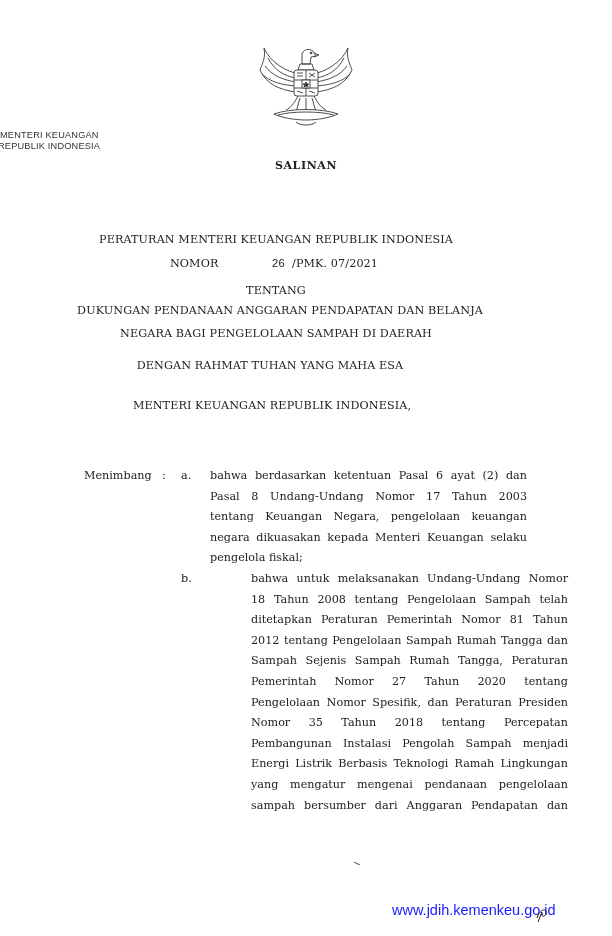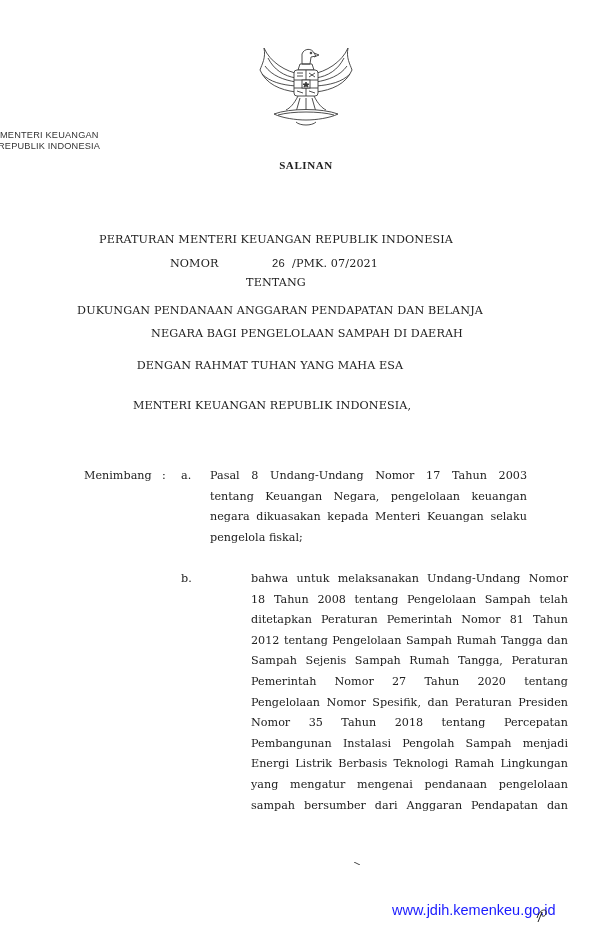--- a/index.html
+++ b/index.html
@@ -3,21 +3,21 @@
   <meta charset="utf-8">
   <style>
     html, body { margin: 0; padding: 0; background: #ffffff; }
     body { width: 612px; height: 936px; position: relative; overflow: hidden; color: #2a2a2a; }
     .serif { font-family: "DejaVu Serif", "Liberation Serif", serif; }
     .sans { font-family: "Liberation Sans", "DejaVu Sans", sans-serif; }
     .emblem { position: absolute; left: 256px; top: 44px; width: 100px; height: 86px; }
     .minister { position: absolute; left: 0; width: 612px; text-align: left; font-size: 9.2px; letter-spacing: 0.2px; color: #333; }
     .minister.l1 { top: 130px; left: 0px; }
     .minister.l2 { top: 141px; left: -2px; }
-    .salinan { position: absolute; top: 159px; left: 0; width: 612px; text-align: center; font-size: 11px; font-weight: bold; letter-spacing: 0.6px; color: #222; font-family: Liberation Serif, serif; }
+    .salinan { position: absolute; top: 159px; left: 0; width: 612px; text-align: center; font-size: 11px; font-weight: bold; letter-spacing: 0.6px; color: #222; }
     .center-line { position: absolute; left: 0; width: 552px; text-align: center; font-size: 11.2px; color: #222; letter-spacing: 0.1px; white-space: nowrap; }
     .body-text { position: absolute; font-size: 11.2px; color: #222; white-space: nowrap; }
     .para { position: absolute; left: 210px; width: 317px; font-size: 11.2px; color: #222; line-height: 20.6px; text-align: justify; }
     .para .ln { display: block; text-align: justify; text-align-last: justify; height: 20.6px; overflow: visible; white-space: nowrap; }
     .para .ln.last { text-align-last: left; }
     .footer-url { position: absolute; left: 392px; top: 902px; font-size: 14.5px; color: #1a1aff; white-space: nowrap; }
     .stamp { position: absolute; left: 354px; top: 862px; width: 6px; height: 3px; }
     .paraph { position: absolute; left: 534px; top: 906px; width: 16px; height: 18px; }
   </style>
 </head>
@@ -60,32 +60,33 @@
 <div class="minister l1 sans">MENTERI KEUANGAN</div>
 <div class="minister l2 sans">REPUBLIK INDONESIA</div>
 <div class="salinan serif">SALINAN</div>
 
 <div class="center-line serif" style="top:233px;">PERATURAN MENTERI KEUANGAN REPUBLIK INDONESIA</div>
 <div class="center-line serif" style="top:257px; left:-2px;">
   <span>NOMOR</span>&nbsp;&nbsp;&nbsp;
   <span style="font-family:'Liberation Sans',sans-serif;margin-left:39px;">26</span>&nbsp;
   <span>/PMK. 07/2021</span>
 </div>
-<div class="center-line serif" style="top:276px;">TENTANG</div>
+<div class="center-line serif" style="top:284px;">TENTANG</div>
 <div class="center-line serif" style="top:304px; left:4px;">DUKUNGAN PENDANAAN ANGGARAN PENDAPATAN DAN BELANJA</div>
-<div class="center-line serif" style="top:327px;padding-left:31px;">NEGARA BAGI PENGELOLAAN SAMPAH DI DAERAH</div>
+<div class="center-line serif" style="top:327px;">NEGARA BAGI PENGELOLAAN SAMPAH DI DAERAH</div>
 
 <div class="center-line serif" style="top:359px; left:-6px;">DENGAN RAHMAT TUHAN YANG MAHA ESA</div>
 <div class="center-line serif" style="top:399px; left:-4px;">MENTERI KEUANGAN REPUBLIK INDONESIA,</div>
 
 <div class="body-text serif" style="left:84px; top:469px;">Menimbang</div>
 <div class="body-text serif" style="left:162px; top:469px;">:</div>
 <div class="body-text serif" style="left:181px; top:469px;">a.</div>
 
 <div class="para serif" style="top:466px;">
+  <span class="ln">bahwa berdasarkan ketentuan Pasal 6 ayat (2) dan</span>
   <span class="ln">Pasal 8 Undang-Undang Nomor 17 Tahun 2003</span>
   <span class="ln">tentang Keuangan Negara, pengelolaan keuangan</span>
   <span class="ln">negara dikuasakan kepada Menteri Keuangan selaku</span>
   <span class="ln last">pengelola fiskal;</span>
 </div>
 
 <div class="body-text serif" style="left:181px; top:572px;">b.</div>
 
 <div class="para serif" style="top:569px;margin-left:41px;">
   <span class="ln">bahwa untuk melaksanakan Undang-Undang Nomor</span>

